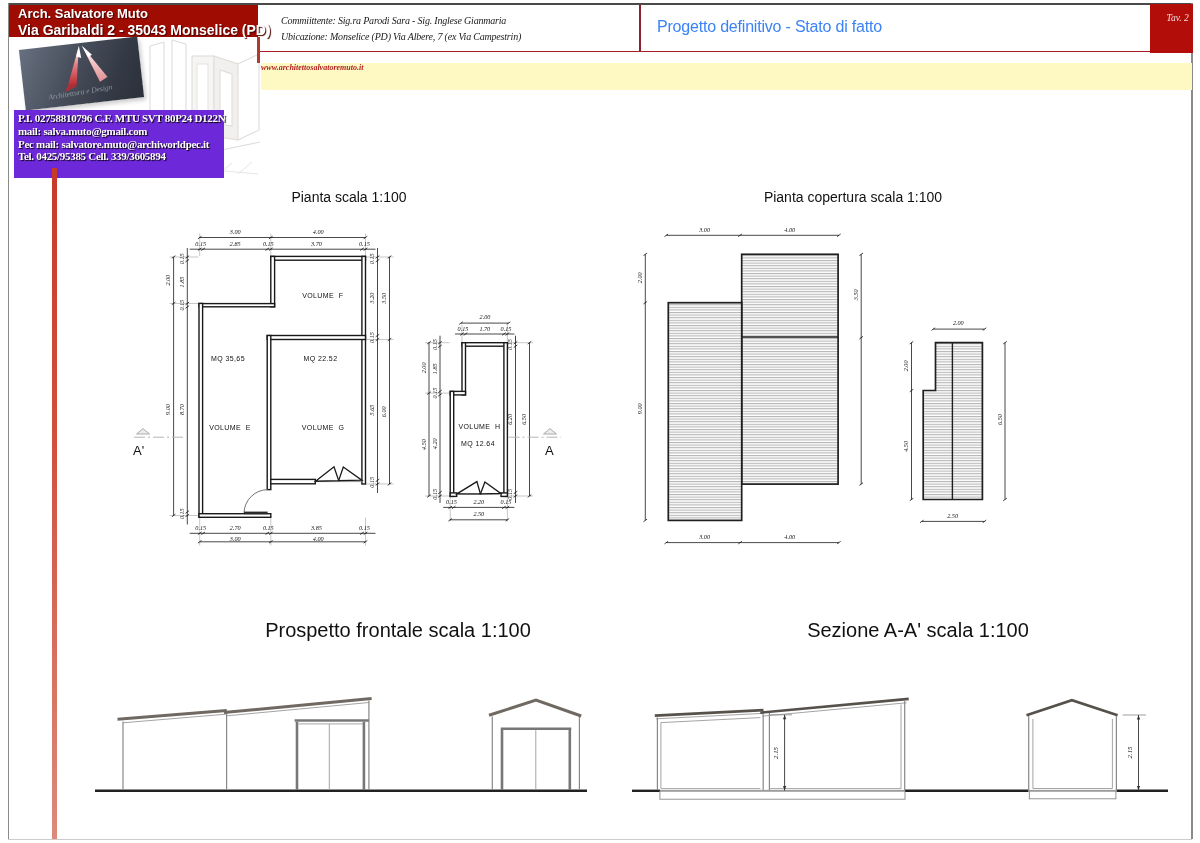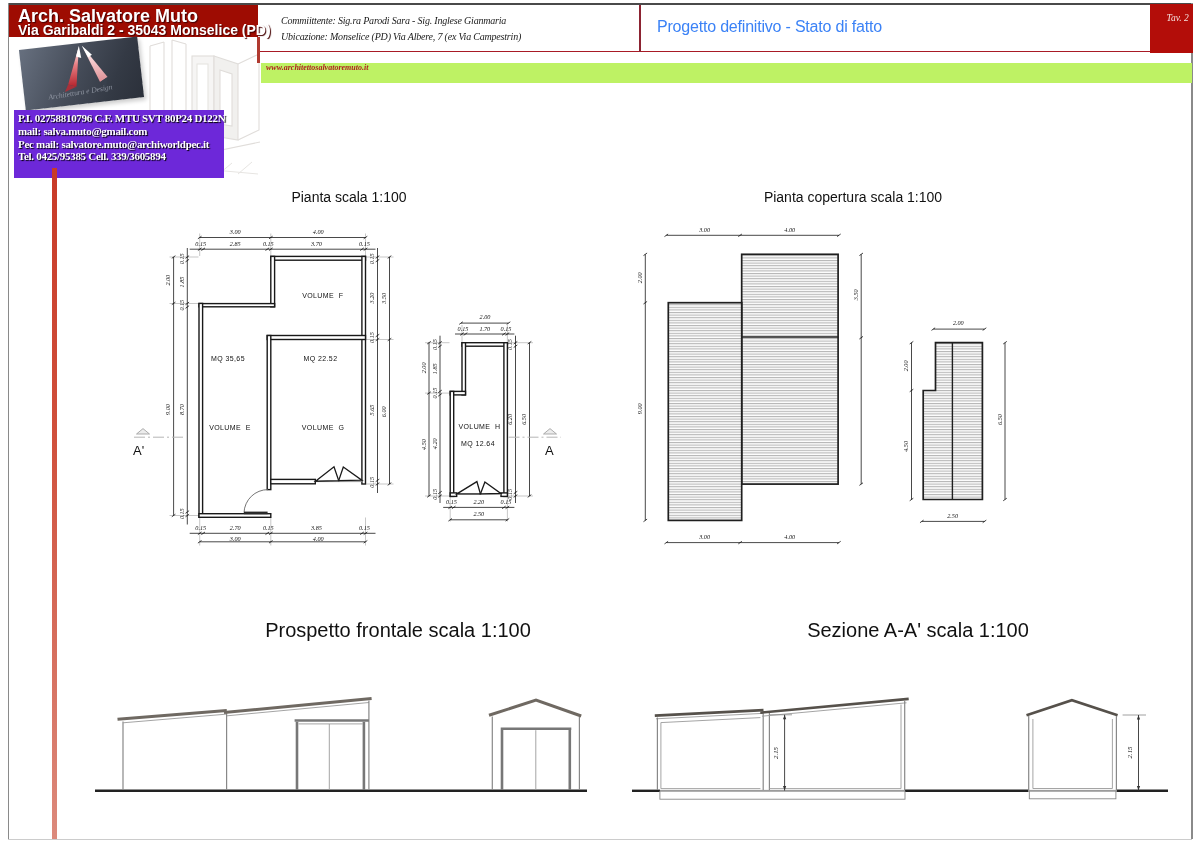--- a/index.html
+++ b/index.html
@@ -10,21 +10,21 @@
 <div class="abs" style="left:8px;top:3px;width:1184px;height:1.6px;background:#4a4a4a"></div>
 
 <div class="abs" style="left:8px;top:3px;width:1.2px;height:836px;background:#8a8a8a"></div>
 
 <div class="abs" style="left:1191.4px;top:3px;width:1.3px;height:836px;background:#8a8a8a"></div>
 
 <div class="abs" style="left:8px;top:839px;width:1184px;height:1px;background:#cccccc"></div>
 
 <div class="abs" style="left:8.5px;top:4.6px;width:249px;height:32.7px;background:#9e0c02"></div>
 
-<div class="abs" style="left:18px;top:6px;color:#fff;font-size:18px;font-weight:bold;text-shadow:1px 1px 1px #400;white-space:nowrap">Arch. Salvatore Muto</div>
+<div class="abs" style="left:18px;top:6px;color:#fff;font-size:13px;font-weight:bold;text-shadow:1px 1px 1px #400;white-space:nowrap">Arch. Salvatore Muto</div>
 
 <div class="abs" style="left:18px;top:22px;color:#fff;font-size:14px;font-weight:bold;text-shadow:1px 1px 1px #400;white-space:nowrap">Via Garibaldi 2 - 35043 Monselice (PD)</div>
 
 <svg class="abs" style="left:140px;top:38px" width="125" height="180" viewBox="0 0 125 180">
 <g stroke="#e0ddda" stroke-width="1.1" fill="none">
 <path d="M10,8 L10,100 M24,4 L24,96 M10,8 L24,4 M10,100 L24,96"></path>
 <path d="M32,2 L32,98 M46,6 L46,100 M32,2 L46,6 M32,98 L46,100"></path>
 <rect x="52" y="18" width="22" height="80" fill="#f6f5f4"></rect>
 <rect x="57" y="26" width="11" height="62" fill="#ffffff" stroke="#e6e4e1"></rect>
 <path d="M74,18 L98,26 L98,102 L74,98 Z" fill="#f1f0ee"></path>
@@ -74,21 +74,21 @@
 </div>
 
 <div class="abs" style="left:639.2px;top:4.6px;width:1.8px;height:47.4px;background:#8c2332"></div>
 
 <div class="abs" style="left:641px;top:4.6px;width:509px;height:47.4px;border-bottom:1.6px solid #a81a25;font-size:16px;letter-spacing:-0.2px;color:#3b82f6;padding:13.5px 0 0 16px;box-sizing:border-box;white-space:nowrap">Progetto definitivo - Stato di fatto</div>
 
 <div class="abs" style="left:1150px;top:4.2px;width:42.7px;height:49px;background:#b30d09;color:#f4e3e0;font-family:'Liberation Serif',serif;font-style:italic;font-size:9.5px;text-align:right;padding:9px 4px 4px 0;box-sizing:border-box">Tav. 2</div>
 
 <div class="abs" style="left:257.4px;top:37px;width:2.4px;height:26px;background:#b03a30"></div>
 
-<div class="abs" style="left:261px;top:63px;width:930.5px;height:20px;background:#bef264;color:#b01f1f;font-family:'Liberation Serif',serif;font-style:italic;font-weight:bold;font-size:8px;line-height:9.6px;padding-left:5px;box-sizing:border-box">www.architettosalvatoremuto.it</div>
+<div class="abs" style="left:261px;top:63px;width:930.5px;height:27px;background:#fef9c3;color:#b01f1f;font-family:'Liberation Serif',serif;font-style:italic;font-weight:bold;font-size:8px;line-height:9.6px;box-sizing:border-box">www.architettosalvatoremuto.it</div>
 
 <div class="abs" style="left:52px;top:167.5px;width:4.6px;height:671px;background:linear-gradient(#c83a28,#d0503c 40%,#dc8a7c 100%)"></div>
 <svg class="abs" style="left:0;top:0" width="1200" height="843" viewBox="0 0 1200 843">
 <defs>
 <path id="tk" d="M-1.8,1.3 L1.8,-1.3" stroke="#111" stroke-width="0.8"></path>
 <pattern id="hz" width="6" height="2.6" patternUnits="userSpaceOnUse">
           <rect width="6" height="2.6" fill="#fdfdfd"></rect>
           <path d="M0,0.6 H6" stroke="#8f8f8f" stroke-width="0.75"></path>
         </pattern>
 </defs>

